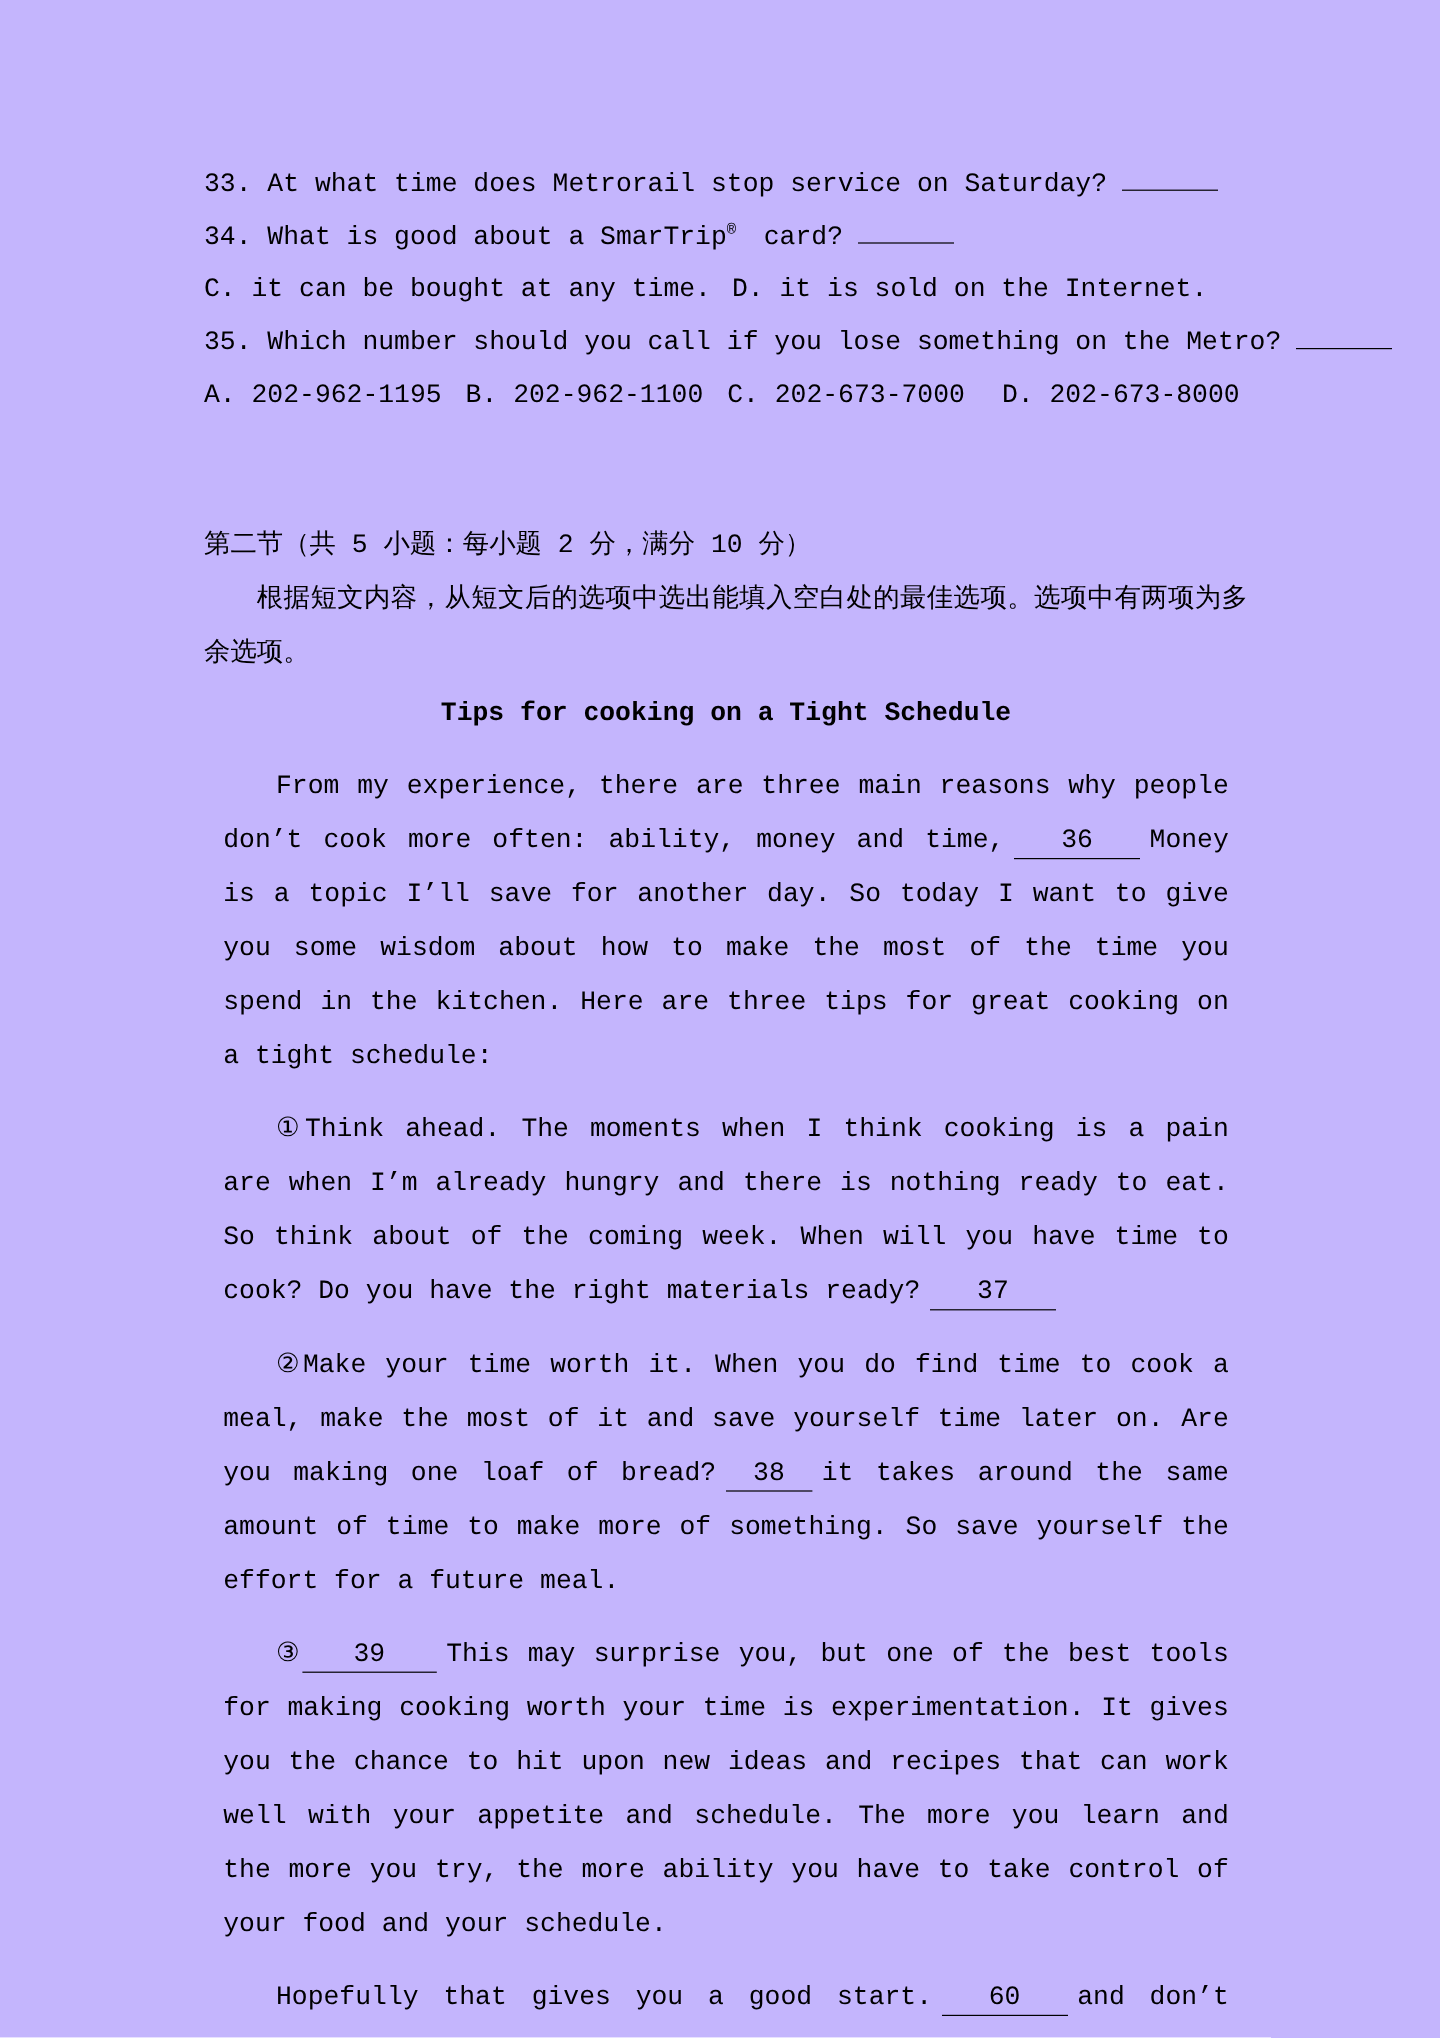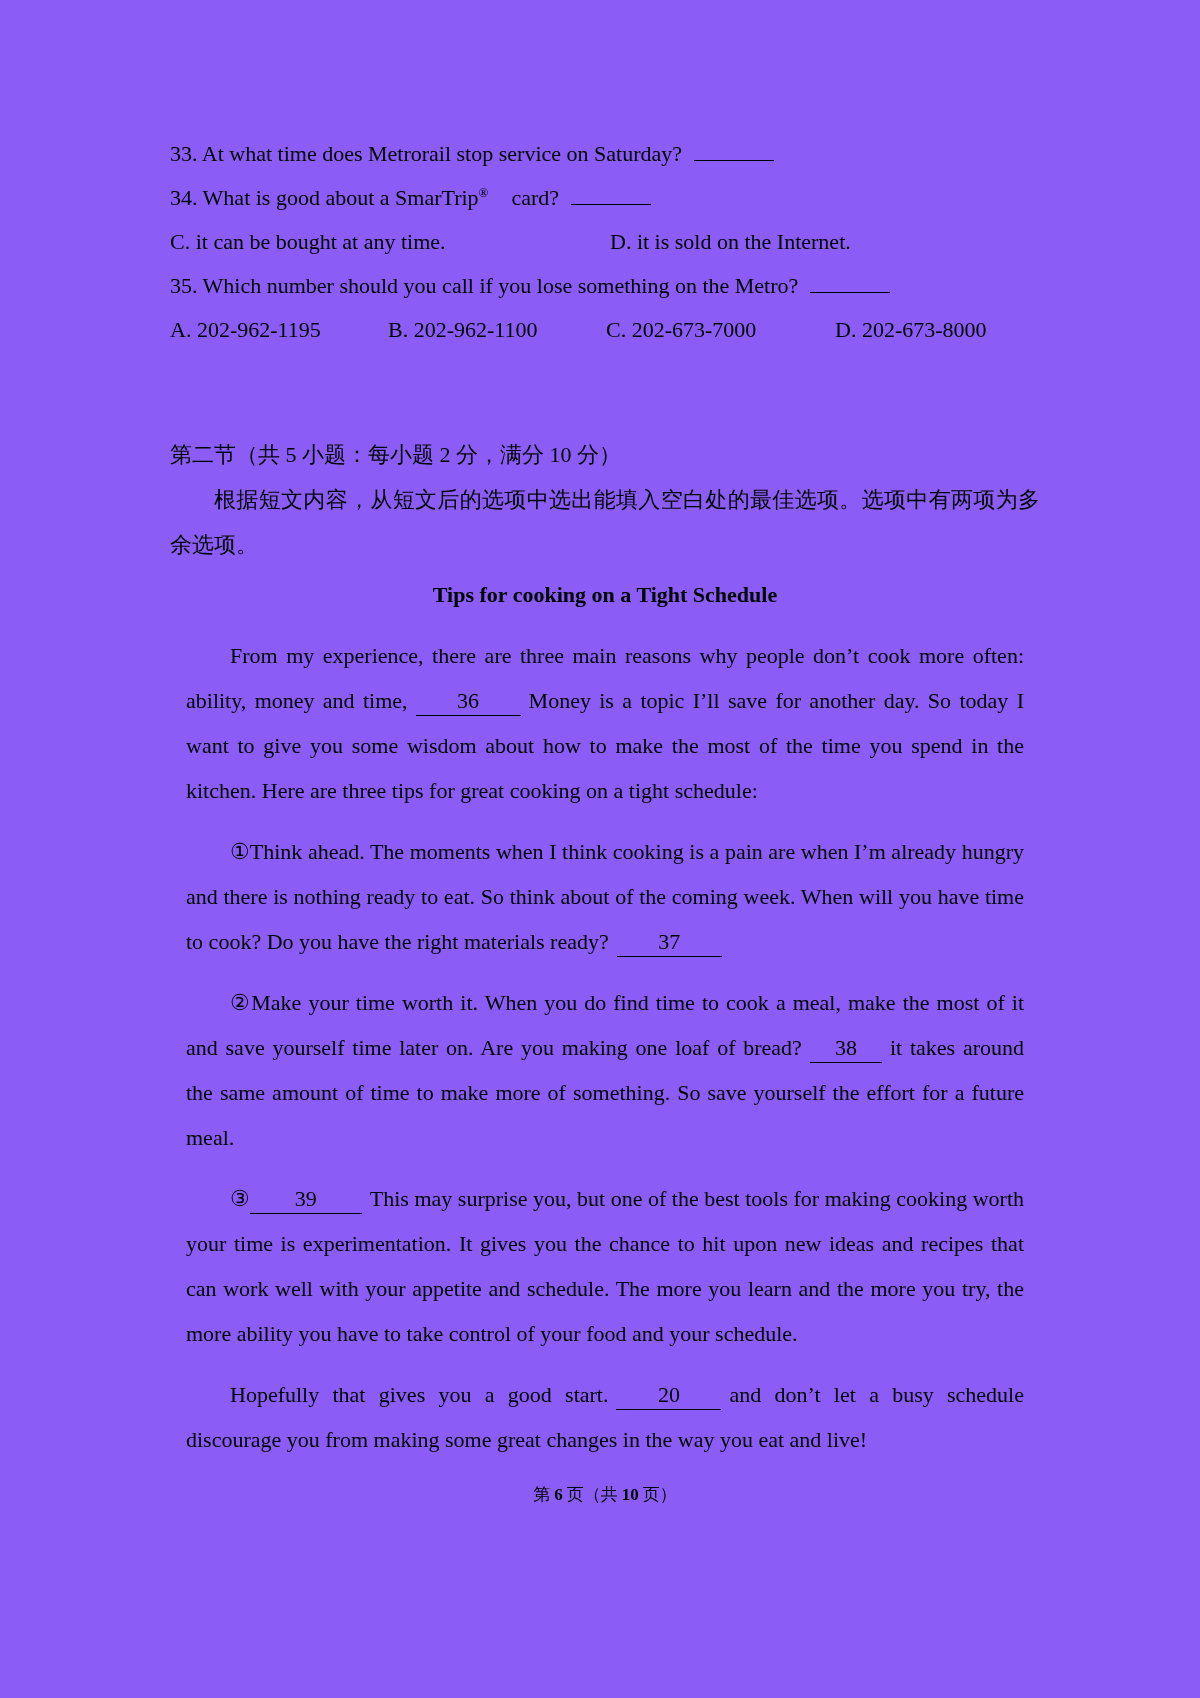--- a/index.html
+++ b/index.html
@@ -1,22 +1,22 @@
 <!DOCTYPE html>
 <html><head>
 <meta charset="utf-8">
 <style>
   html, body { margin: 0; padding: 0; background: #ffffff; }
   .page {
     position: relative;
     width: 1200px;
     height: 1698px;
-    background: #8b5cf6;
+    background: #c4b5fd;
     color: #000000;
-    font-family: Liberation Serif, serif;
+    font-family: Liberation Mono, monospace;
     overflow: hidden;
     box-sizing: border-box;
   }
   .content {
     padding: 132px 160px 0 170px;
     font-size: 22px;
   }
   
   .questions { line-height: 44px; }
   .qline { white-space: nowrap; }
@@ -118,21 +118,21 @@
 
         <p>
           <span>②Make your time worth it. When you do find time to cook a meal, make the most of it and save yourself time later on. Are you making one loaf of bread?</span><span class="pblank short">38</span><span>it takes around the same amount of time to make more of something. So save yourself the effort for a future meal.</span>
         </p>
 
         <p>
           <span>③</span><span class="pblank after-marker">39</span><span>This may surprise you, but one of the best tools for making cooking worth your time is experimentation. It gives you the chance to hit upon new ideas and recipes that can work well with your appetite and schedule. The more you learn and the more you try, the more ability you have to take control of your food and your schedule.</span>
         </p>
 
         <p>
-          <span>Hopefully that gives you a good start.</span><span class="pblank">20</span><span>and don’t let a busy schedule discourage you from making some great changes in the way you eat and live!</span>
+          <span>Hopefully that gives you a good start.</span><span class="pblank">60</span><span>and don’t let a busy schedule discourage you from making some great changes in the way you eat and live!</span>
         </p>
       </div>
     </div>
 
     <div class="footer">
       <span>第</span><span class="num">6</span><span>页（共</span><span class="num">10</span><span>页）</span>
     </div>
 
   </div>
 </div>

